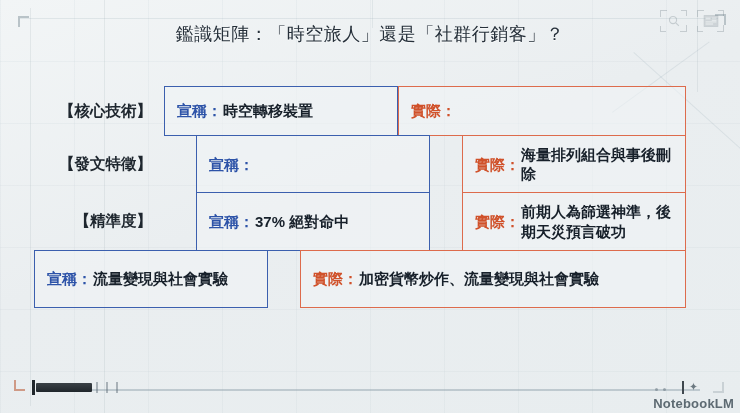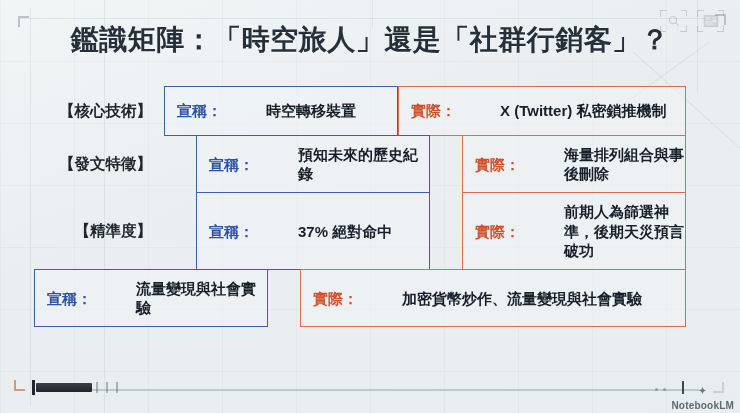--- a/index.html
+++ b/index.html
@@ -48,21 +48,21 @@
   .wm-box .br-tr { position:absolute; right:0; top:0; width:6px; height:6px;
                    border-right:1.5px solid #6f7d85; border-top:1.5px solid #6f7d85; }
   .wm-box .br-bl { position:absolute; left:0; bottom:0; width:6px; height:6px;
                    border-left:1.5px solid #6f7d85; border-bottom:1.5px solid #6f7d85; }
   .wm-box svg { position:absolute; left:50%; top:50%; transform:translate(-50%,-50%); }
 
   
   #title {
     position:absolute; left:0; right:0; top:24px;
     text-align:center;
-    font-size:28px; line-height:1.12; font-weight:bold;
+    font-size:18px; line-height:1.12; font-weight:normal;
     color:#26303a;
     letter-spacing:.5px;
     text-shadow:0 1px 0 rgba(255,255,255,.6);
     white-space:nowrap;
   }
 
   
   #matrix {
     position:absolute; left:34px; top:86px; right:54px;
     display:flex; flex-direction:column;
@@ -84,21 +84,21 @@
     font-size:15px; font-weight:bold; color:#17202a;
     line-height:1.28;
     background:rgba(240,244,246,0.55);
   }
   .cell.claim  { flex:0 0 234px; border:1.6px solid #3b5fae; }
   .cell.actual { flex:1 1 auto;  border:1.6px solid #dd6b4c; margin-left:0; }
 
   .tag { font-weight:bold; margin-right:1px; white-space:nowrap; }
   .tag.blue   { color:#2d53a8; }
   .tag.orange { color:#d0512a; }
-  .txt { white-space:normal;margin-left:43px; }
+  .txt { white-space:normal; }
 
   .r1 .cell { min-height:50px; }
   .r2 .cell { min-height:47px; }
   .r3 .cell { min-height:56px; }
   .r4 .cell { min-height:58px; }
 
   
   #bottom-bar {
     position:absolute; left:18px; right:22px; bottom:18px;
     height:14px;
@@ -117,21 +117,21 @@
   #progress-fill::before{
     content:""; position:absolute; left:-4px; top:-3px; width:3px; height:15px; background:#20262b;
   }
   .tick { position:absolute; top:1px; width:2px; height:11px; background:rgba(90,105,115,.45); }
   #end-marker { position:absolute; right:34px; top:0px; width:2.5px; height:13px; background:#3f484e; }
   .dot { position:absolute; top:7px; width:3px; height:3px; border-radius:50%; background:rgba(110,125,135,.6); }
 
   #brand {
     position:absolute; right:6px; bottom:2px;
     display:flex; align-items:center; gap:5px;
-    font-size:10px; font-weight:bold; color:#5d6a72; letter-spacing:.2px;flex-direction:column;
+    font-size:13px; font-weight:bold; color:#5d6a72; letter-spacing:.2px;flex-direction:column;
   }
   #brand svg { display:block; }
 </style>
 </head>
 <body>
 
 <div id="slide">
 
   <div class="decor-v" style="left:30px;  top:8px;  height:398px;"></div>
   <div class="decor-v" style="left:104px; top:0;    height:413px;"></div>
@@ -174,29 +174,27 @@
   <div id="matrix">
 
     <div class="row r1">
       <div class="cat">【核心技術】</div>
       <div class="cell claim">
         <span class="tag blue">宣稱：</span>
         <span class="txt">時空轉移裝置</span>
       </div>
       <div class="cell actual">
         <span class="tag orange">實際：</span>
-        <span class="txt">X (Twitter) 私密鎖推機制</span>
       </div>
     </div>
 
     <div class="row r2">
       <div class="cat">【發文特徵】</div>
       <div class="cell claim">
         <span class="tag blue">宣稱：</span>
-        <span class="txt">預知未來的歷史紀錄</span>
       </div>
       <div class="cell actual">
         <span class="tag orange">實際：</span>
         <span class="txt">海量排列組合與事後刪除</span>
       </div>
     </div>
 
     <div class="row r3">
       <div class="cat">【精準度】</div>
       <div class="cell claim">

